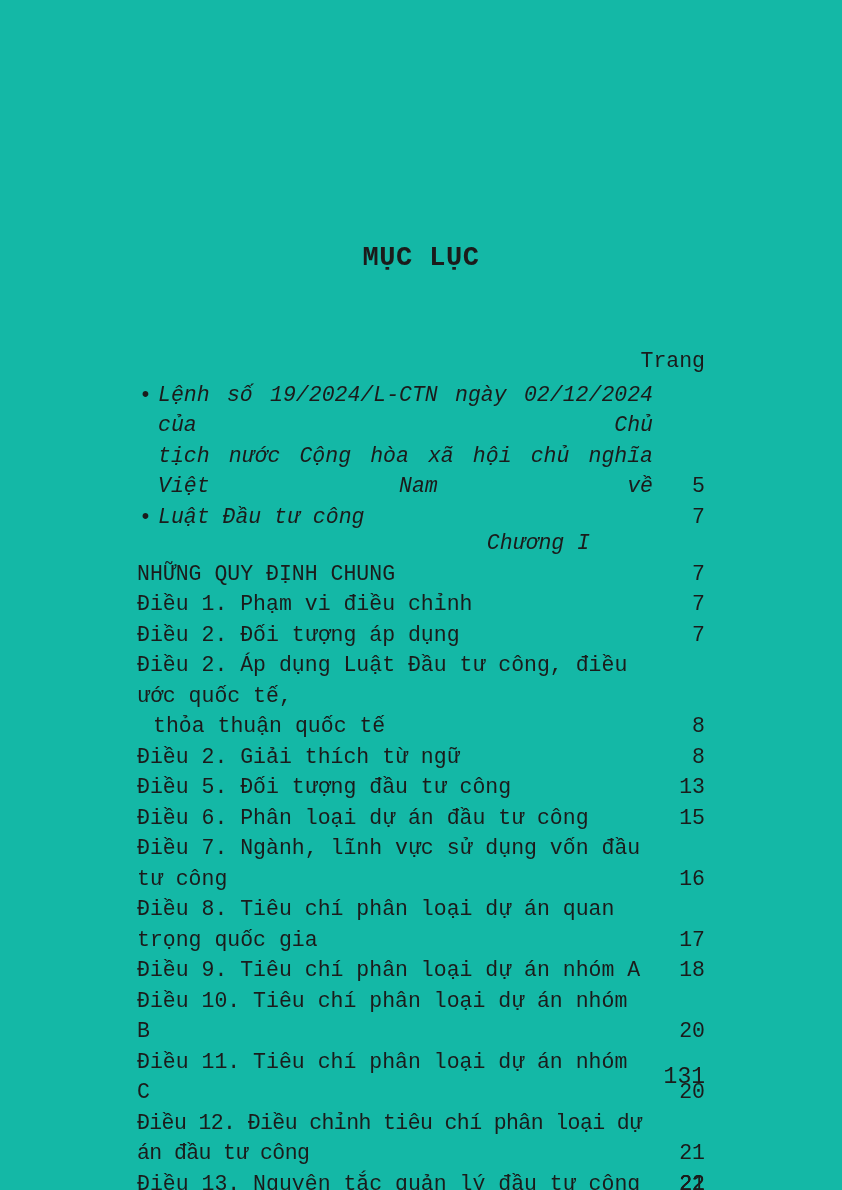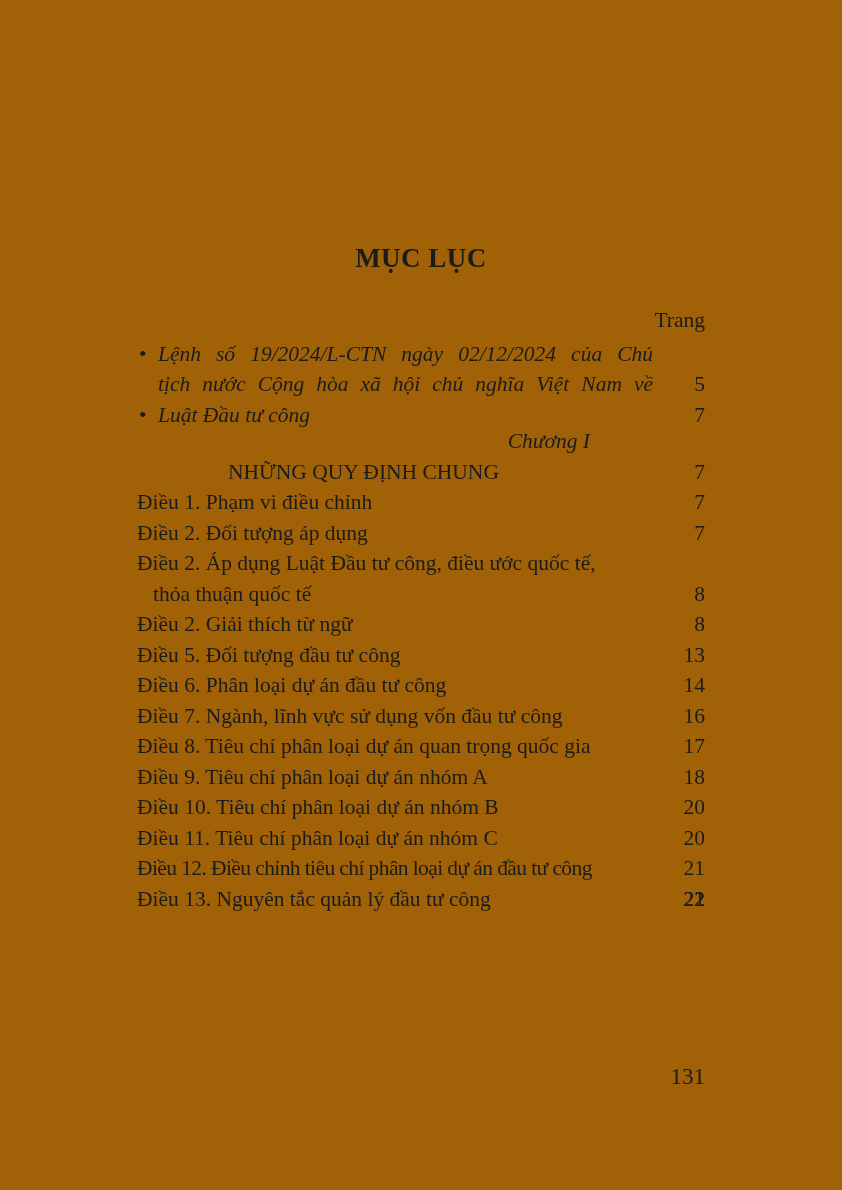--- a/index.html
+++ b/index.html
@@ -5,43 +5,43 @@
   html, body {
     margin: 0;
     padding: 0;
     background: #e8e8e8;
   }
   .page {
     position: relative;
     width: 842px;
     height: 1190px;
     margin: 0 auto;
-    background: #a16207;
+    background: #14b8a6;
     overflow: hidden;
-    font-family: Liberation Serif, serif;
+    font-family: Liberation Mono, monospace;
     color: #1b1b1b;
   }
   .content {
     position: absolute;
     left: 137px;
     top: 0;
     width: 568px;
     font-size: 21.5px;
     line-height: 30.5px;
   }
   .doc-title {
     margin-top: 243px;
     text-align: center;
     font-size: 27px;
     font-weight: bold;
     line-height: 30px;
     letter-spacing: 0.5px;
   }
   .trang-row {
-    margin-top: 32px;
+    margin-top: 73px;
     text-align: right;
   }
   .lead-items { margin-top: 3px; }
   .row { position: relative; }
   .pagenum {
     position: absolute;
     right: 0;
     bottom: 0;
     line-height: 30.5px;
     font-style: normal;
@@ -59,21 +59,20 @@
   }
   .ln { text-align: justify; text-align-last: justify; }
   .ln.last { text-align: left; text-align-last: left; }
   .chapter { margin-top: -4px; }
   .chap-label-row {
     text-align: right;
     padding-right: 115px;
     font-style: italic;
   }
   .chap-title-row {
-    text-align: center;
     padding-right: 115px;
   }
   .art { padding-right: 60px; }
   .art .cont { margin-left: 16px; }
   .art.condensed .art-text { letter-spacing: -0.6px; }
   .footer-num {
     position: absolute;
     top: 1062px;
     right: 137px;
     font-size: 23px;
@@ -143,21 +142,21 @@
           <div class="row art">
             <div class="art-text">
               <div class="first">Điều 5. Đối tượng đầu tư công</div>
             </div>
             <span class="pagenum">13</span>
           </div>
           <div class="row art">
             <div class="art-text">
               <div class="first">Điều 6. Phân loại dự án đầu tư công</div>
             </div>
-            <span class="pagenum">14</span>
+            <span class="pagenum">15</span>
           </div>
           <div class="row art">
             <div class="art-text">
               <div class="first">Điều 7. Ngành, lĩnh vực sử dụng vốn đầu tư công</div>
             </div>
             <span class="pagenum">16</span>
           </div>
           <div class="row art">
             <div class="art-text">
               <div class="first">Điều 8. Tiêu chí phân loại dự án quan trọng quốc gia</div>

